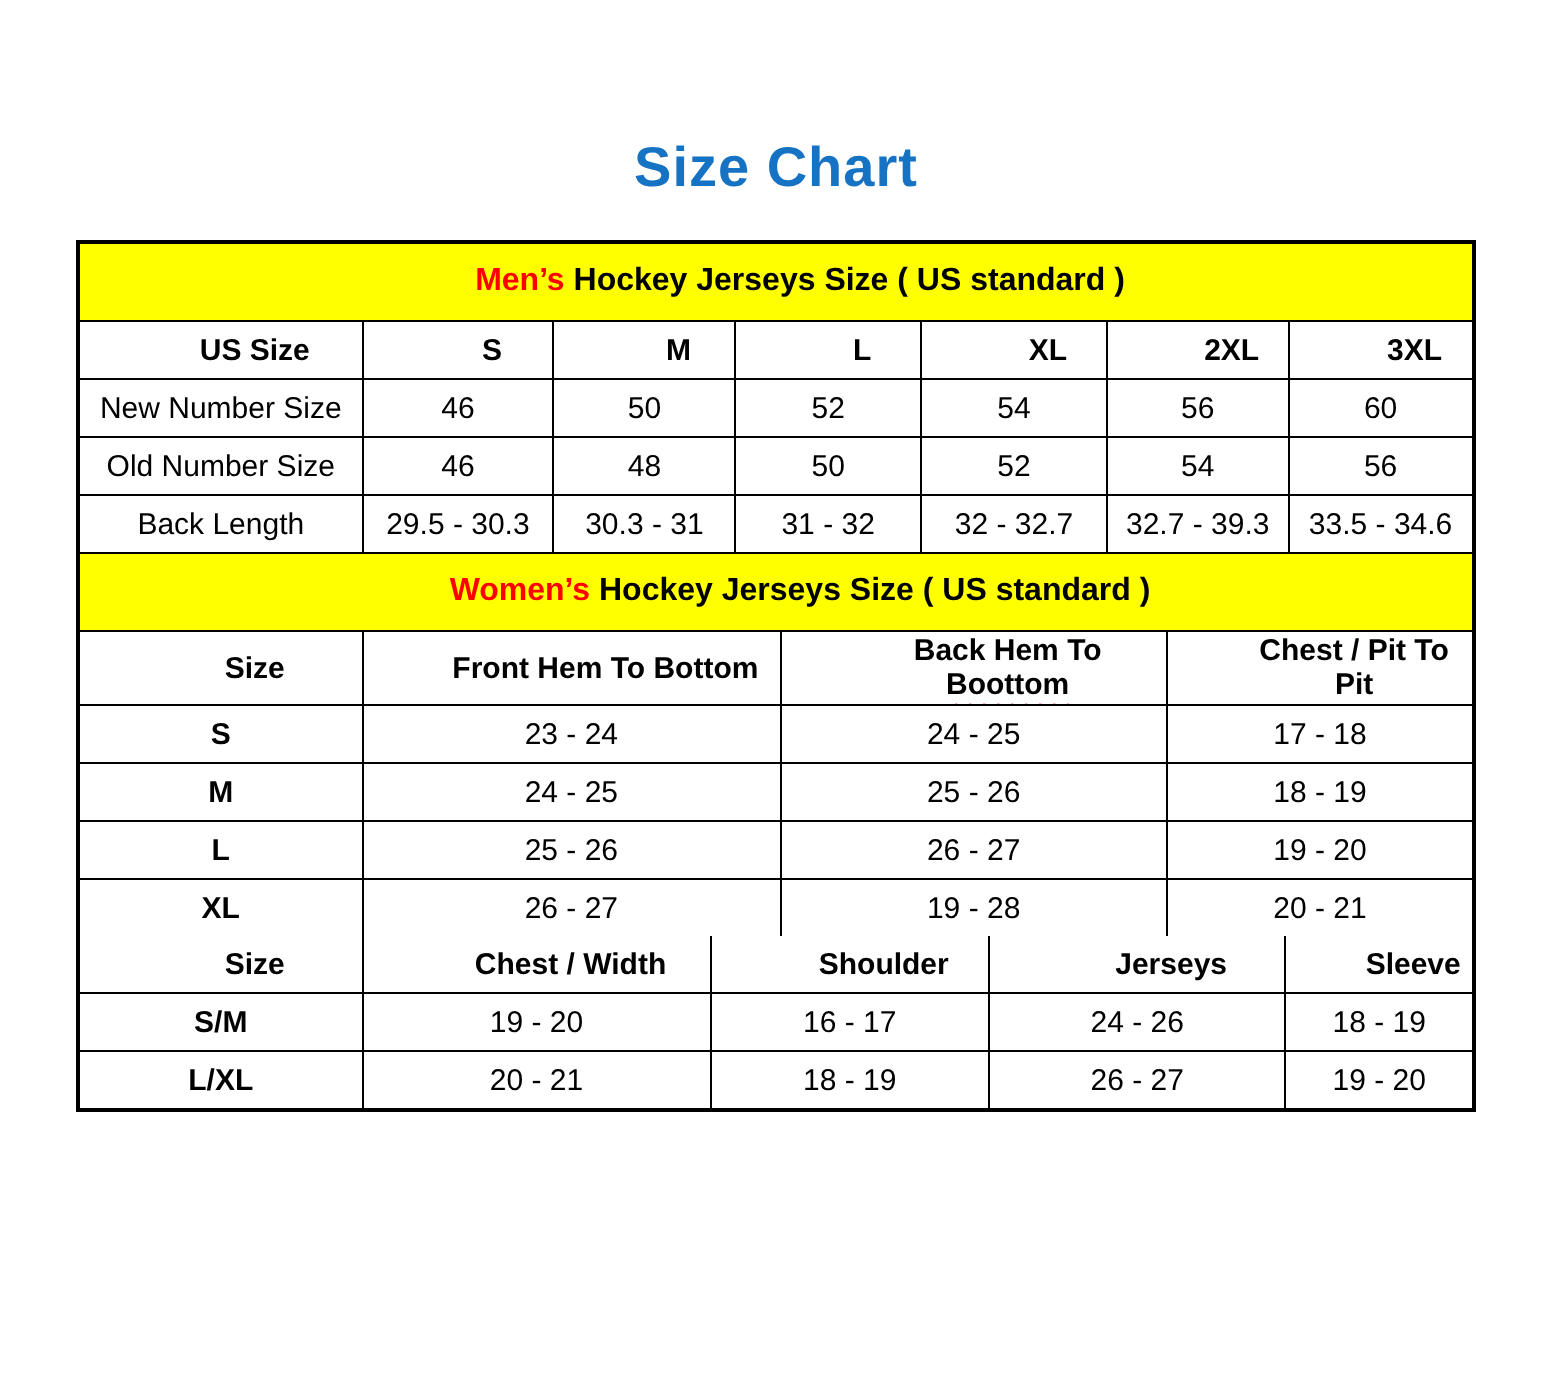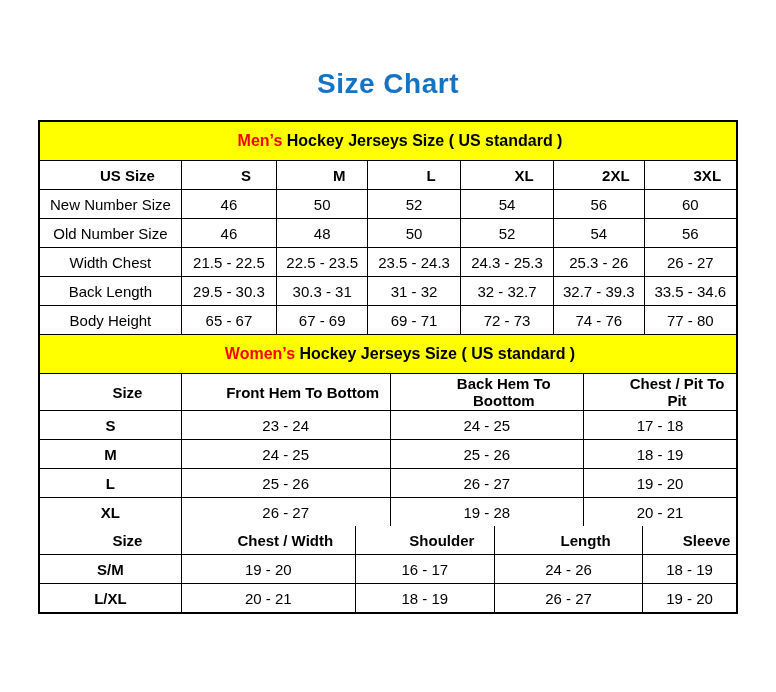--- a/index.html
+++ b/index.html
@@ -112,45 +112,27 @@
             <tr>
               <td class="">Old Number Size</td>
               <td>46</td>
               <td>48</td>
               <td>50</td>
               <td>52</td>
               <td>54</td>
               <td>56</td>
             </tr>
             <tr>
-              <td class="">Width Chest</td>
-              <td>21.5 - 22.5</td>
-              <td>22.5 - 23.5</td>
-              <td>23.5 - 24.3</td>
-              <td>24.3 - 25.3</td>
-              <td>25.3 - 26</td>
-              <td>26 - 27</td>
-            </tr>
-            <tr>
               <td class="">Back Length</td>
               <td>29.5 - 30.3</td>
               <td>30.3 - 31</td>
               <td>31 - 32</td>
               <td>32 - 32.7</td>
               <td>32.7 - 39.3</td>
               <td>33.5 - 34.6</td>
-            </tr>
-            <tr>
-              <td class="">Body Height</td>
-              <td>65 - 67</td>
-              <td>67 - 69</td>
-              <td>69 - 71</td>
-              <td>72 - 73</td>
-              <td>74 - 76</td>
-              <td>77 - 80</td>
             </tr>
           </tbody>
         </table>
     </section>
 
     <section>
       <div class="band"><span class="band-red">Women’s</span><span> Hockey Jerseys Size ( US standard )</span></div>
       <table>
           <colgroup>
             <col style="width: 20.3%;">
@@ -202,21 +184,21 @@
             <col style="width: 25%;">
             <col style="width: 20%;">
             <col style="width: 21.3%;">
             <col style="width: 13.4%;">
           </colgroup>
           <thead>
             <tr>
               <th>Size</th>
               <th>Chest / Width</th>
               <th>Shoulder</th>
-              <th>Length</th>
+              <th>Jerseys</th>
               <th>Sleeve</th>
             </tr>
           </thead>
           <tbody>
             <tr>
               <td class="bold">S/M</td>
               <td>19 - 20</td>
               <td>16 - 17</td>
               <td>24 - 26</td>
               <td>18 - 19</td>

